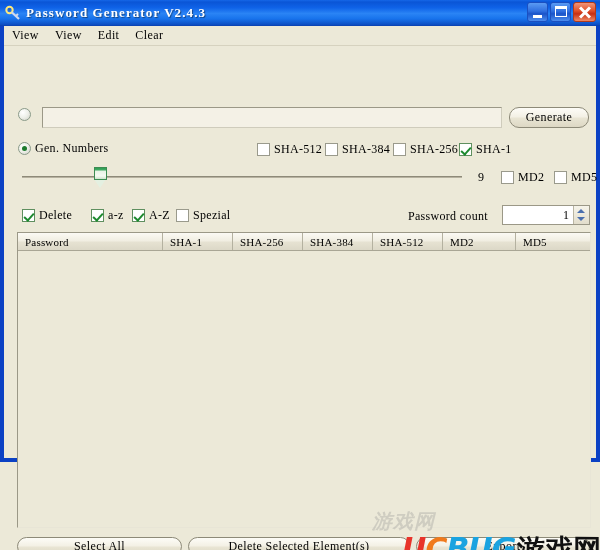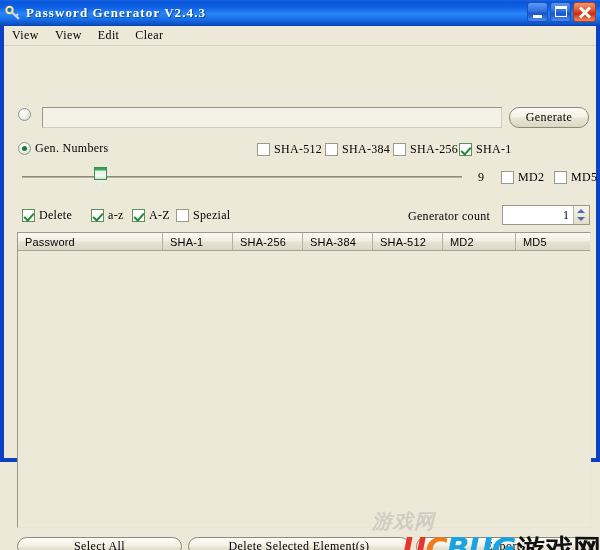--- a/index.html
+++ b/index.html
@@ -325,21 +325,21 @@
     overflow: hidden;
   }
   .thead {
     display: flex;
     height: 18px;
     background: linear-gradient(to bottom, #fbfaf4 0%, #f1eee2 45%, #e6e2d2 55%, #dcd8c7 100%);
     border-bottom: 1px solid #a9a695;
     box-sizing: border-box;
   }
   .th {
-    font-family: Liberation Sans, sans-serif;
+    font-family: Liberation Serif, serif;
     font-size: 11px;
     color: #000;
     display: flex;
     align-items: center;
     padding-left: 7px;
     border-right: 1px solid #b4b1a0;
     box-sizing: border-box;
     cursor: pointer;
     letter-spacing: .2px;
     white-space: nowrap;
@@ -500,21 +500,21 @@
       <div class="row" style="left:128px; top:162px;">
         <span class="cbox on"></span>
         <span class="lbl">A-Z</span>
       </div>
       <div class="row" style="left:172px; top:162px;">
         <span class="cbox"></span>
         <span class="lbl">Spezial</span>
       </div>
 
       <div style="position:absolute; left:404px; top:163px;
-                  font-family:'Liberation Serif',serif; font-size:12px; color:#000; letter-spacing:.3px;">Generator count</div>
+                  font-family:'Liberation Serif',serif; font-size:12px; color:#000; letter-spacing:.3px;">Password count</div>
       <div class="spinner-wrap" style="position:absolute; left:498px; top:159px; width:88px;">
         <div class="spinner-val">1</div>
         <div class="spinner-arrows">
           <div class="spin-up"></div>
           <div class="spin-dn"></div>
         </div>
       </div>
 
       <div class="table-wrap">
         <div class="thead">

